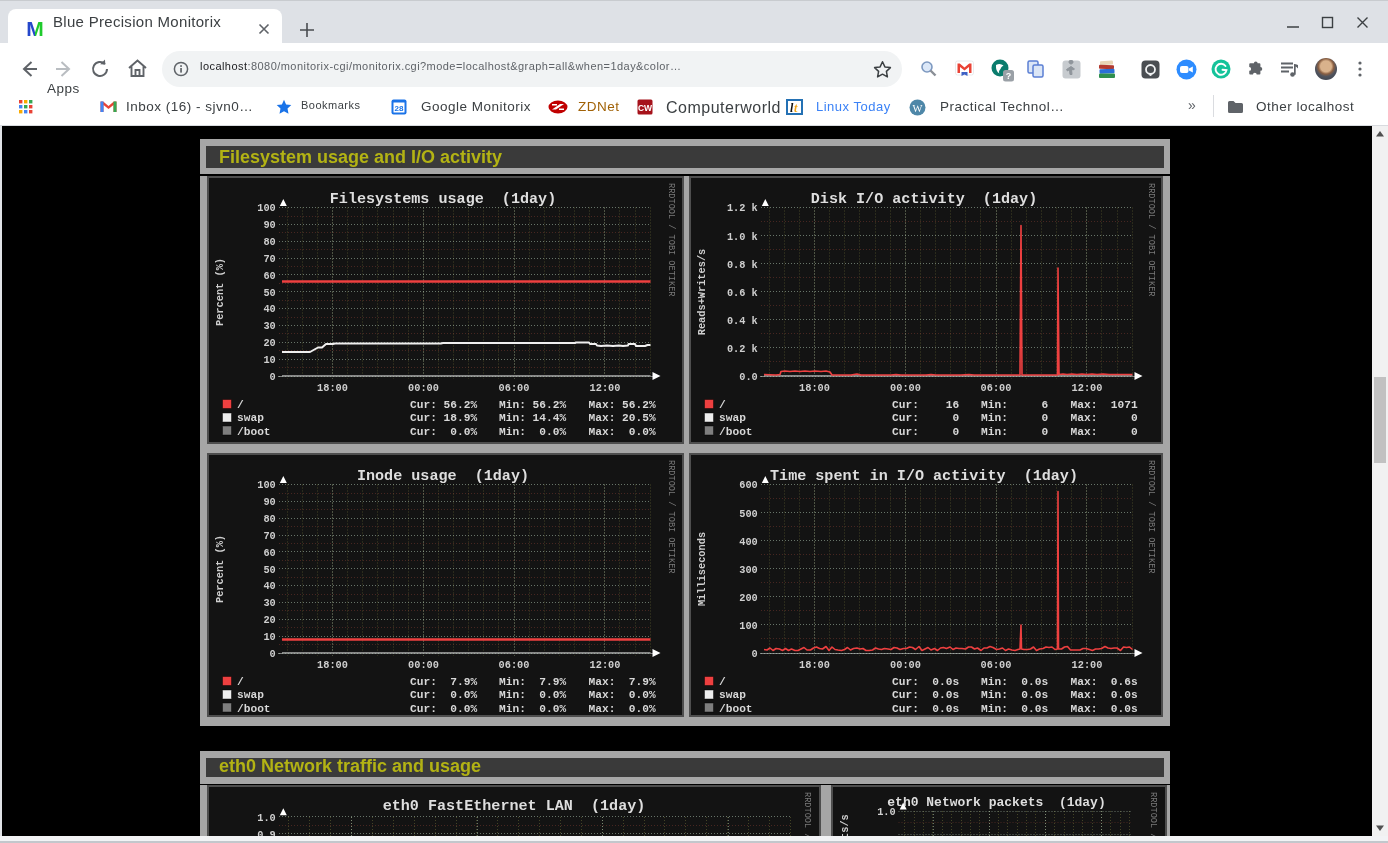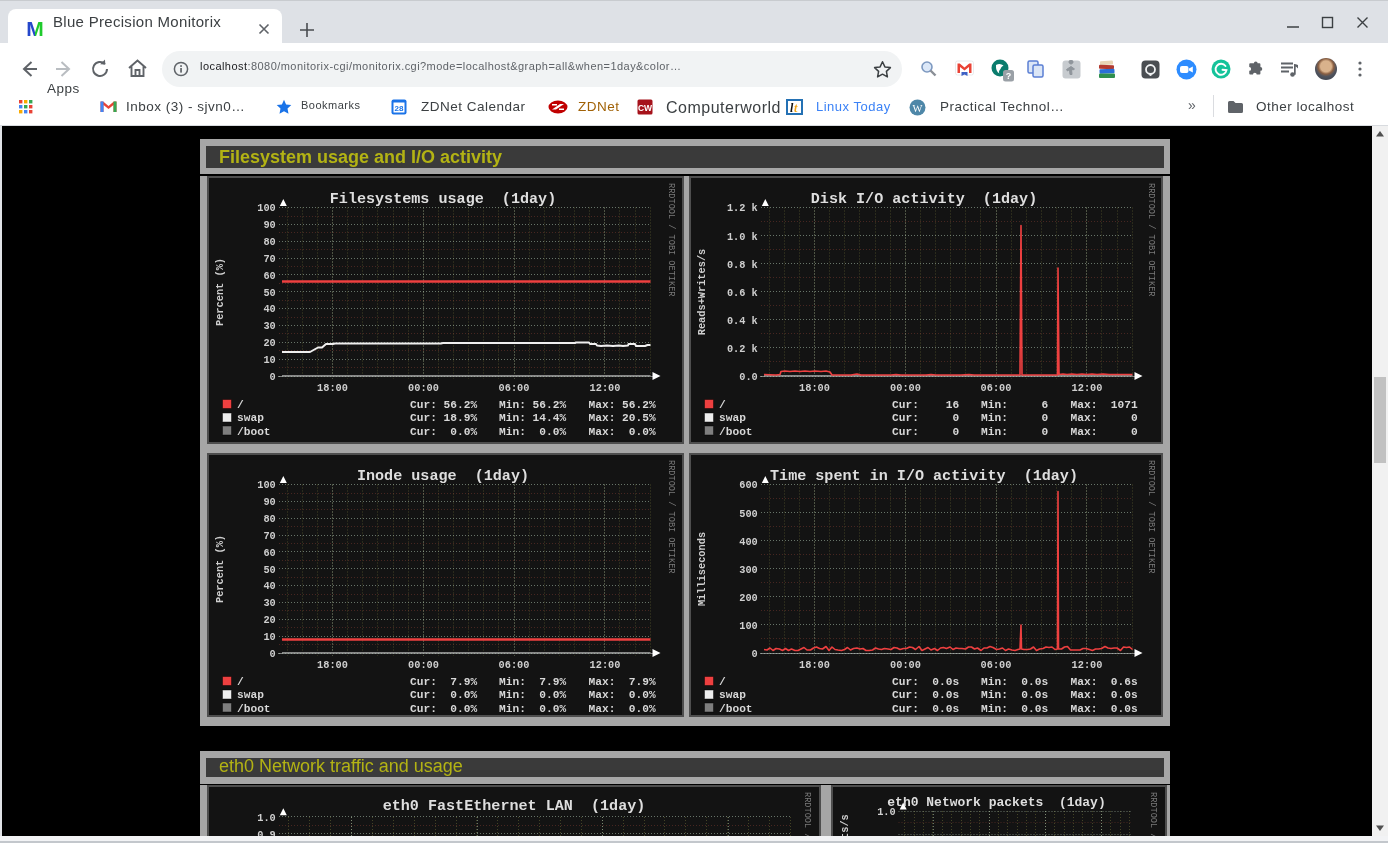--- a/index.html
+++ b/index.html
@@ -129,31 +129,31 @@
     <rect x="1" y="11" width="3.4" height="3.4" fill="#f9ab00"></rect>
     <rect x="6" y="11" width="3.4" height="3.4" fill="#4285f4"></rect>
     <rect x="11" y="11" width="3.4" height="3.4" fill="#e94235"></rect>
   </svg>
 <div style="position:absolute;left:47px;top:81px;font-size:13.5px;letter-spacing:0.5px;color:#3c4043">Apps</div>
 <svg style="position:absolute;left:100px;top:100px" width="17" height="13" viewBox="0 0 17 13">
     <path d="M0.5 1.5 L0.5 12 L3.5 12 L3.5 5 L8.5 9 L13.5 5 L13.5 12 L16.5 12 L16.5 1.5 L13.8 1.5 L8.5 6 L3.2 1.5 Z" fill="#e94235"></path>
     <path d="M0.5 1.5 L3.5 1.5 L3.5 12 L0.5 12 Z" fill="#4285f4"></path>
     <path d="M13.5 1.5 L16.5 1.5 L16.5 12 L13.5 12 Z" fill="#34a853"></path>
   </svg>
-<div style="position:absolute;left:126px;top:99px;font-size:13.5px;letter-spacing:0.5px;color:#3c4043">Inbox (3) - sjvn0…</div>
+<div style="position:absolute;left:126px;top:99px;font-size:13.5px;letter-spacing:0.5px;color:#3c4043">Inbox (16) - sjvn0…</div>
 <svg style="position:absolute;left:276px;top:99px" width="16" height="16" viewBox="0 0 16 16">
     <path d="M8 0.8 L10.1 5.5 L15.3 6.1 L11.5 9.6 L12.5 14.7 L8 12.2 L3.5 14.7 L4.5 9.6 L0.7 6.1 L5.9 5.5 Z" fill="#1a73e8"></path>
   </svg>
 <div style="position:absolute;left:301px;top:99px;font-size:11px;letter-spacing:0.5px;color:#3c4043">Bookmarks</div>
 <svg style="position:absolute;left:391px;top:99px" width="16" height="16" viewBox="0 0 16 16">
     <rect x="0.5" y="0.5" width="15" height="15" rx="2" fill="#1a73e8"></rect>
     <rect x="2.5" y="3.5" width="11" height="10" fill="#fff"></rect>
     <text x="8" y="11.6" font-family="Liberation Sans,sans-serif" font-size="8" font-weight="bold" fill="#1a73e8" text-anchor="middle">28</text>
   </svg>
-<div style="position:absolute;left:421px;top:99px;font-size:13.5px;letter-spacing:0.5px;color:#3c4043">ZDNet Calendar</div>
+<div style="position:absolute;left:421px;top:99px;font-size:13.5px;letter-spacing:0.5px;color:#3c4043">Google Monitorix</div>
 <svg style="position:absolute;left:548px;top:100px" width="20" height="14" viewBox="0 0 20 14">
     <ellipse cx="10" cy="7" rx="9.5" ry="6.5" fill="#c00000"></ellipse>
     <path d="M4 9.5 L12 4 L16 4 L8 9.5 Z" fill="#fff"></path>
     <rect x="4" y="4" width="5" height="1.5" fill="#fff"></rect>
     <rect x="11" y="8.5" width="5" height="1.5" fill="#fff"></rect>
   </svg>
 <div style="position:absolute;left:578px;top:99px;font-size:13.5px;letter-spacing:0.5px;color:#a16207">ZDNet</div>
 <svg style="position:absolute;left:637px;top:99px" width="16" height="16" viewBox="0 0 16 16">
     <rect x="0.5" y="0.5" width="15" height="15" rx="1.5" fill="#a6121b"></rect>
     <text x="8" y="11.5" font-family="Liberation Sans,sans-serif" font-size="8.5" font-weight="bold" fill="#fff" text-anchor="middle">CW</text>
@@ -178,21 +178,21 @@
 <div style="position:absolute;left:1256px;top:99px;font-size:13.5px;letter-spacing:0.5px;color:#3c4043">Other localhost</div>
 <div class="abs" style="left:0;top:126px;width:1388px;height:710px;background:#000;overflow:hidden">
 <div class="abs" style="left:0;top:-126px;width:1108px;height:843px">
 <div style="position:absolute;left:200px;top:139px;width:970px;height:34.5px;background:#a6a6a6">
         <div style="position:absolute;left:6px;top:7px;right:6px;bottom:6px;background:#3a3a3a"></div>
         <div style="position:absolute;left:19px;top:8px;font-family:'Liberation Sans',sans-serif;font-weight:bold;font-size:18px;color:#b3b314">Filesystem usage and I/O activity</div>
       </div>
       <div style="position:absolute;left:200px;top:175.5px;width:970px;height:550.5px;background:#a6a6a6"></div>
       <div style="position:absolute;left:200px;top:751px;width:970px;height:32.5px;background:#a6a6a6">
         <div style="position:absolute;left:6px;top:7px;right:6px;bottom:7px;background:#3a3a3a"></div>
-        <div style="position:absolute;left:19px;top:4.5px;font-family:'Liberation Sans',sans-serif;font-weight:normal;font-size:18px;color:#b3b314">eth0 Network traffic and usage</div>
+        <div style="position:absolute;left:19px;top:4.5px;font-family:'Liberation Sans',sans-serif;font-weight:bold;font-size:18px;color:#b3b314">eth0 Network traffic and usage</div>
       </div>
       <div style="position:absolute;left:200px;top:784.5px;width:970px;height:51.5px;background:#a6a6a6"></div>
       <div style="position:absolute;left:207px;top:175.5px;width:472.5px;height:264.5px;background:#131313;border:2px solid #4e4e4e;overflow:hidden">
         <svg width="473" height="265" viewBox="0 0 473 265" style="position:absolute;left:0;top:0">
           <rect x="0" y="0" width="473" height="265" fill="#131313"></rect>
           <line x1="78.5" y1="29.5" x2="78.5" y2="201.0" stroke="rgba(160,160,75,0.35)" stroke-width="1.0" stroke-dasharray="1 2"></line>
           <line x1="93.5" y1="29.5" x2="93.5" y2="201.0" stroke="rgba(160,160,75,0.35)" stroke-width="1.0" stroke-dasharray="1 2"></line>
           <line x1="108.5" y1="29.5" x2="108.5" y2="201.0" stroke="rgba(160,160,75,0.35)" stroke-width="1.0" stroke-dasharray="1 2"></line>
           <line x1="123.5" y1="29.5" x2="123.5" y2="201.0" stroke="rgba(160,160,75,0.35)" stroke-width="1.0" stroke-dasharray="1 2"></line>
           <line x1="138.5" y1="29.5" x2="138.5" y2="201.0" stroke="rgba(160,160,75,0.35)" stroke-width="1.0" stroke-dasharray="1 2"></line>

